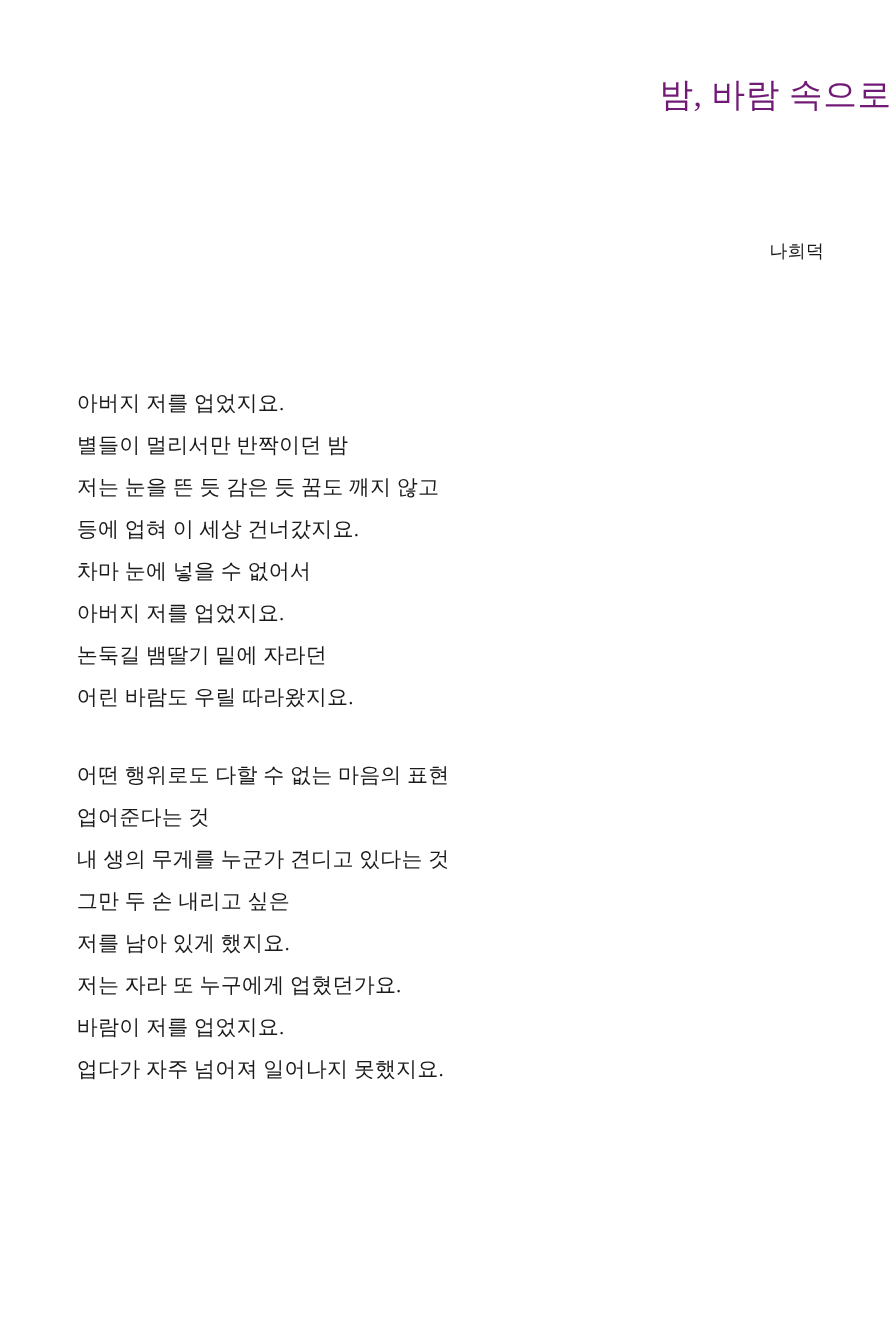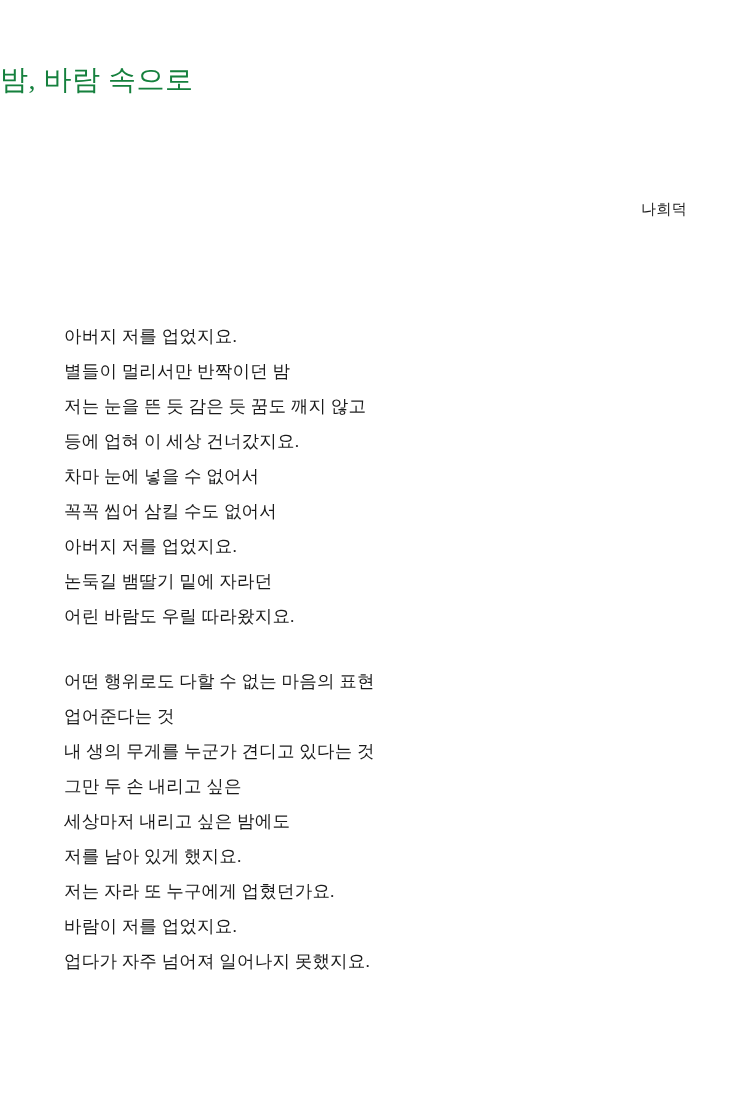--- a/index.html
+++ b/index.html
@@ -17,28 +17,28 @@
     overflow: hidden;
   }
   .page {
     width: 743px;
     height: 1110px;
     box-sizing: border-box;
     padding: 0;
     position: relative;
   }
   .poem-title {
-    text-align: left;
+    text-align: right;
     font-size: 28px;
     font-weight: 400;
     letter-spacing: 0.5px;
     margin: 0;
     padding-top: 62px;
     line-height: 1.3;
-    color: #15803d;
+    color: #701a75;
   }
   .poem-author {
     text-align: right;
     font-size: 15px;
     font-weight: 400;
     margin: 16px;
     padding-top: 86px;
     padding-right: 40px;
     color: #1a1a1a;
     letter-spacing: 0.3px;
@@ -72,32 +72,30 @@
   <div class="poem-author">나희덕</div>
 
   <div class="poem-body">
 
     <div class="stanza">
       <div class="poem-line">아버지 저를 업었지요.</div>
       <div class="poem-line">별들이 멀리서만 반짝이던 밤</div>
       <div class="poem-line">저는 눈을 뜬 듯 감은 듯 꿈도 깨지 않고</div>
       <div class="poem-line">등에 업혀 이 세상 건너갔지요.</div>
       <div class="poem-line">차마 눈에 넣을 수 없어서</div>
-      <div class="poem-line">꼭꼭 씹어 삼킬 수도 없어서</div>
       <div class="poem-line">아버지 저를 업었지요.</div>
       <div class="poem-line">논둑길 뱀딸기 밑에 자라던</div>
       <div class="poem-line">어린 바람도 우릴 따라왔지요.</div>
     </div>
 
     <div class="stanza">
       <div class="poem-line">어떤 행위로도 다할 수 없는 마음의 표현</div>
       <div class="poem-line">업어준다는 것</div>
       <div class="poem-line">내 생의 무게를 누군가 견디고 있다는 것</div>
       <div class="poem-line">그만 두 손 내리고 싶은</div>
-      <div class="poem-line">세상마저 내리고 싶은 밤에도</div>
       <div class="poem-line">저를 남아 있게 했지요.</div>
       <div class="poem-line">저는 자라 또 누구에게 업혔던가요.</div>
       <div class="poem-line">바람이 저를 업었지요.</div>
       <div class="poem-line">업다가 자주 넘어져 일어나지 못했지요.</div>
     </div>
 
   </div>
 </div>
 
 </body></html>

